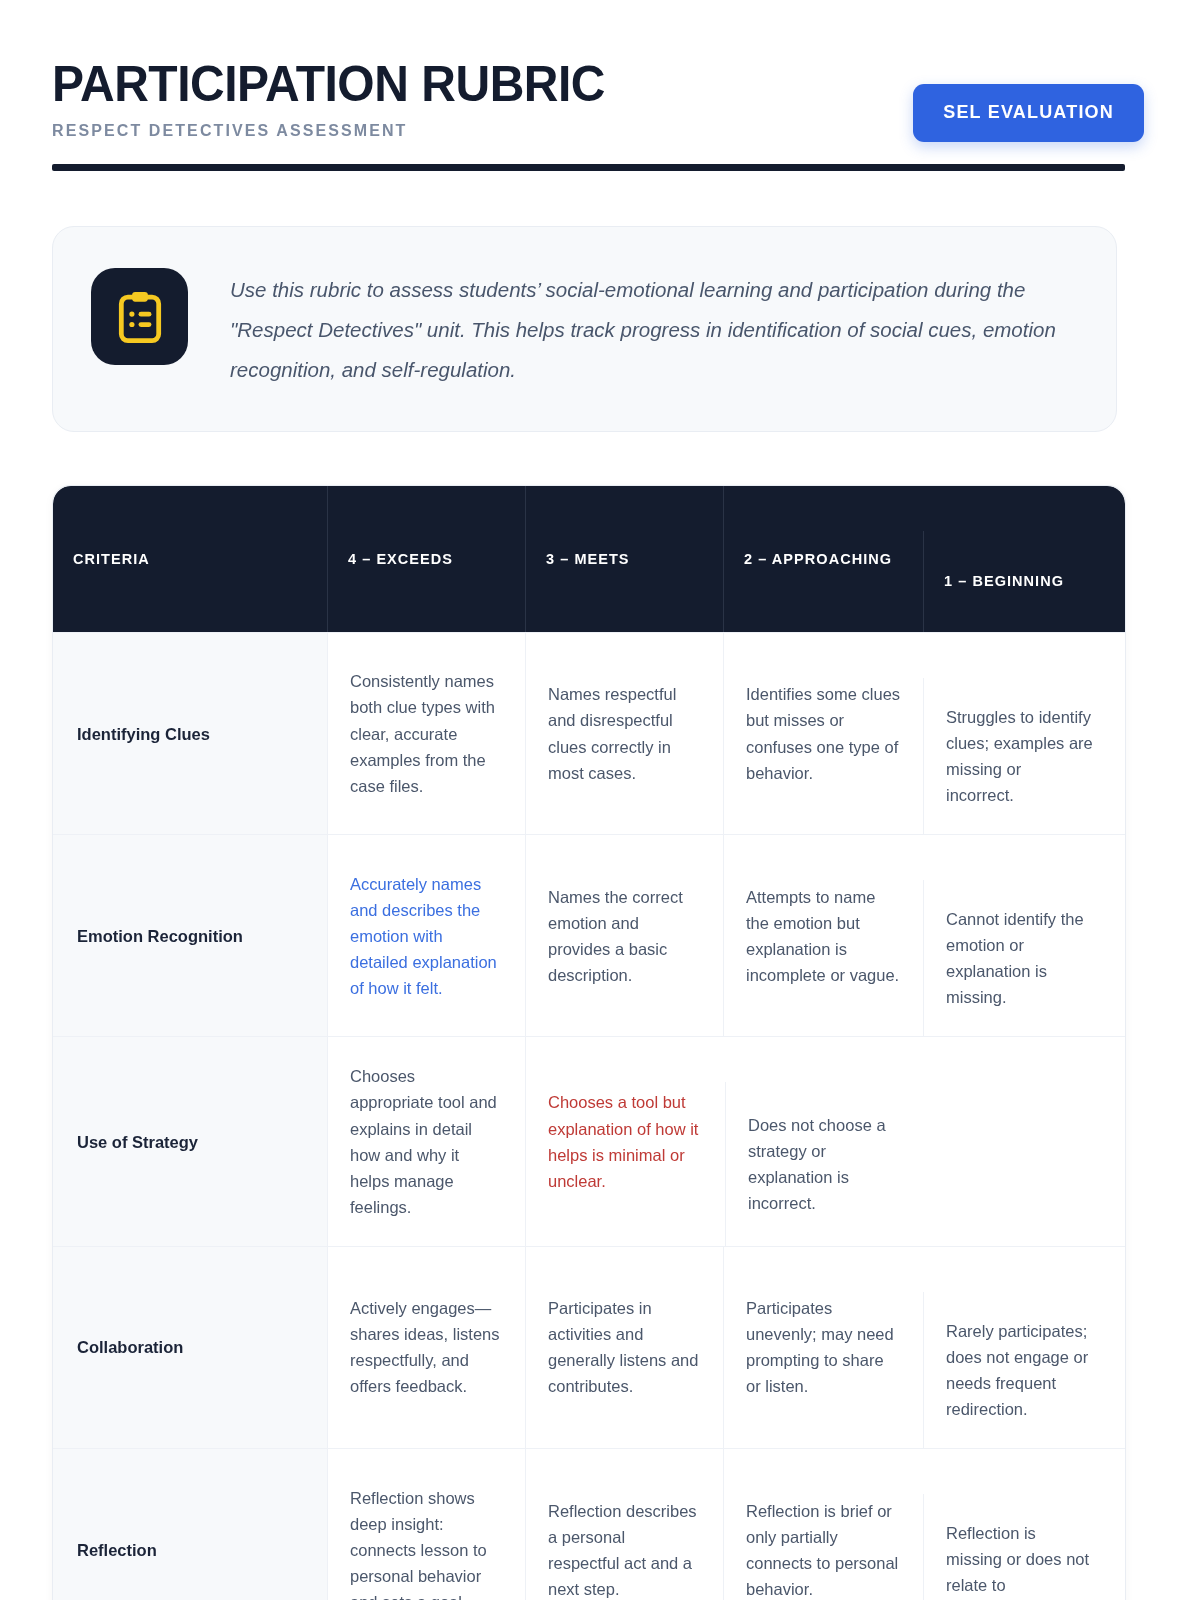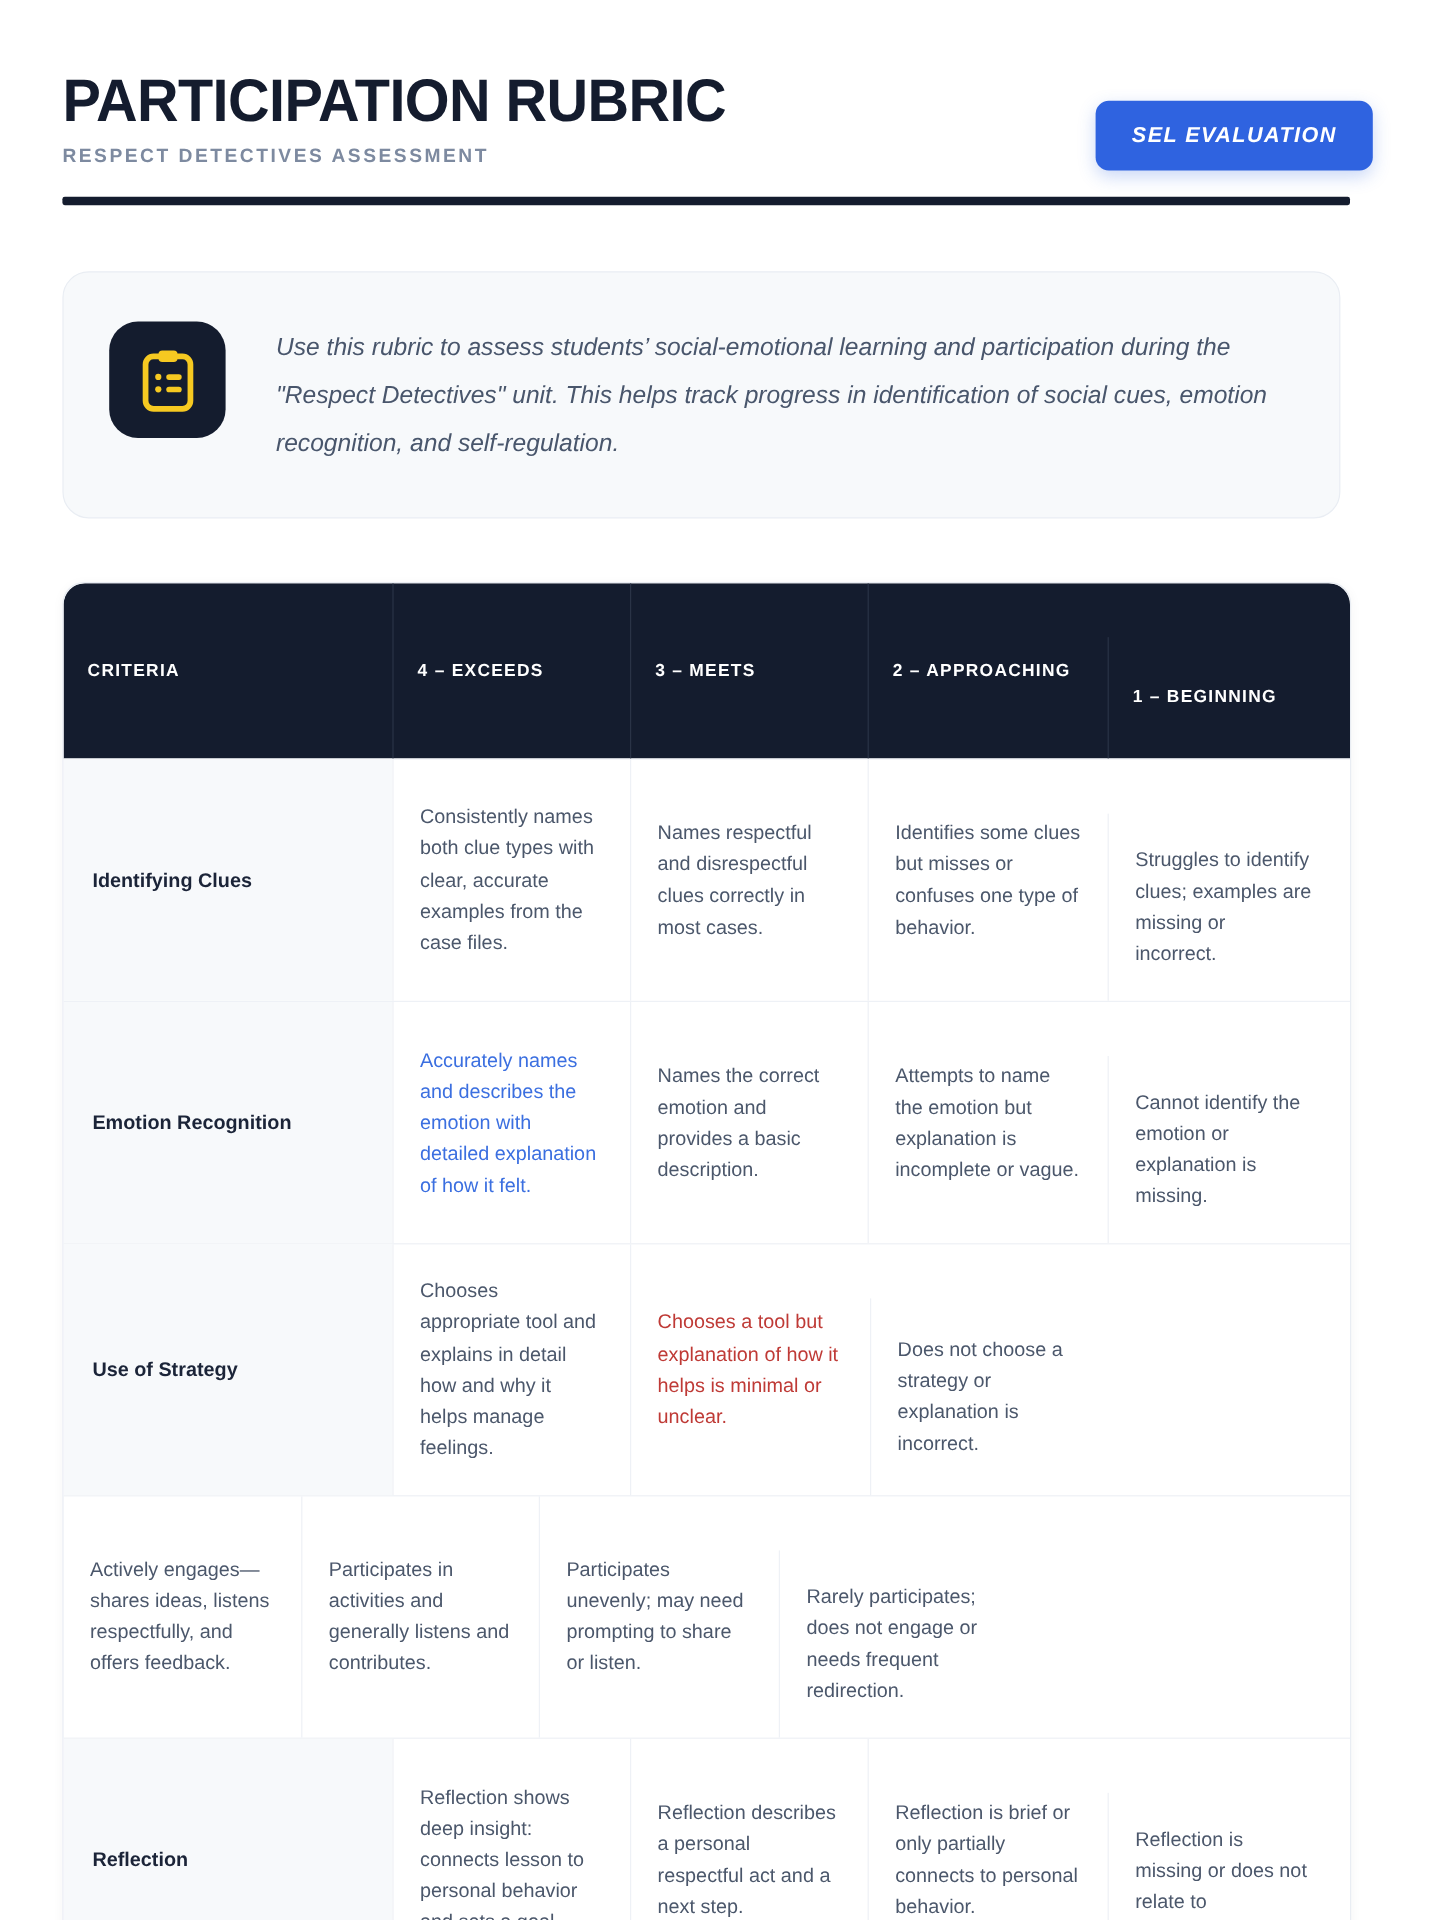--- a/index.html
+++ b/index.html
@@ -49,21 +49,20 @@
     margin-top: 32px;
     background: #2f63e0;
     color: #ffffff;
     font-size: 18px;
     font-weight: 800;
     letter-spacing: 1.2px;
     padding: 18px 30px 19px 30px;
     border-radius: 11px;
     box-shadow: 0 5px 14px rgba(47,99,224,0.26);
     white-space: nowrap;
-    font-style: italic;
   }
 
   .rule {
     margin-top: 22px;
     height: 7px;
     background: #141c2e;
     border-radius: 2px;
     width: 1073px;
   }
 
@@ -228,20 +227,21 @@
     </div>
 
     <div class="trow">
       <div class="cell c-criteria">Use of Strategy</div>
       <div class="cell c-4">Chooses appropriate tool and explains in detail how and why it helps manage feelings.</div>
       <div class="cell c-2 hl-red">Chooses a tool but explanation of how it helps is minimal or unclear.</div>
       <div class="cell c-1">Does not choose a strategy or explanation is incorrect.</div>
     </div>
 
     <div class="trow">
+      <div class="cell c-criteria">Collaboration</div>
       <div class="cell c-4">Actively engages—shares ideas, listens respectfully, and offers feedback.</div>
       <div class="cell c-3">Participates in activities and generally listens and contributes.</div>
       <div class="cell c-2">Participates unevenly; may need prompting to share or listen.</div>
       <div class="cell c-1">Rarely participates; does not engage or needs frequent redirection.</div>
     </div>
 
     <div class="trow">
       <div class="cell c-criteria">Reflection</div>
       <div class="cell c-4">Reflection shows deep insight: connects lesson to personal behavior and sets a goal.</div>
       <div class="cell c-3">Reflection describes a personal respectful act and a next step.</div>

